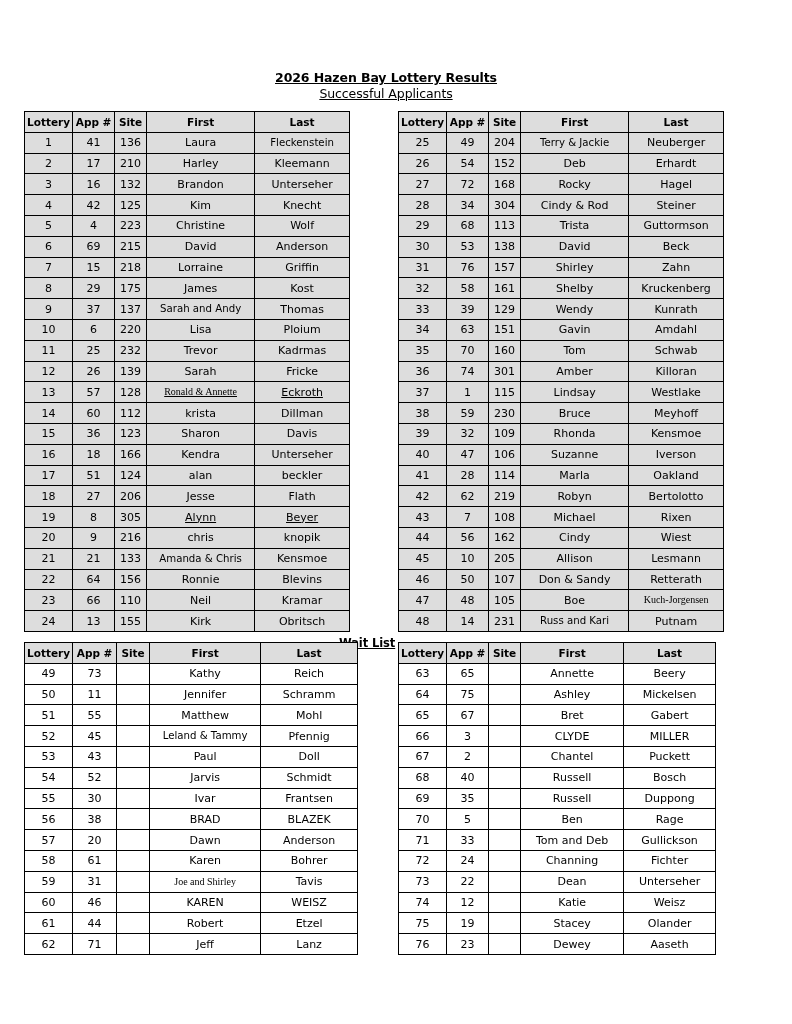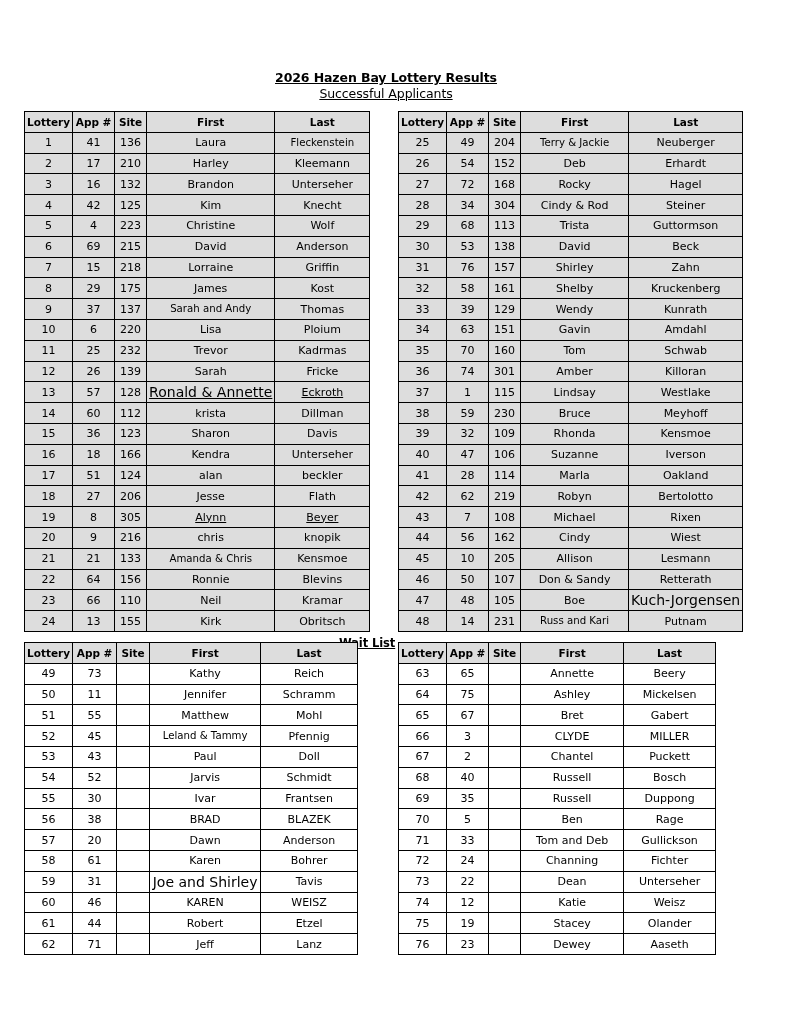--- a/index.html
+++ b/index.html
@@ -96,21 +96,21 @@
   .wl .c-site { width: 33px; }
   .wl .c-first{ width: 111px; }
   .wl .c-last { width: 97px; }
 
   .wlr .c-lot  { width: 44px; }
   .wlr .c-app  { width: 42px; }
   .wlr .c-site { width: 32px; }
   .wlr .c-first{ width: 103px; }
   .wlr .c-last { width: 92px; }
 
-  .tiny { font-size: 14px; }
+  .tiny { font-size: 10px; font-family: Liberation Serif, serif; }
   .small { font-size: 10.2px; }
 </style>
 </head>
 <body>
 
 <div class="page">
 
   <div class="title-block" style="top:70px;">
     <div class="doc-title">2026 Hazen Bay Lottery Results</div>
     <div class="doc-subtitle">Successful Applicants</div>

